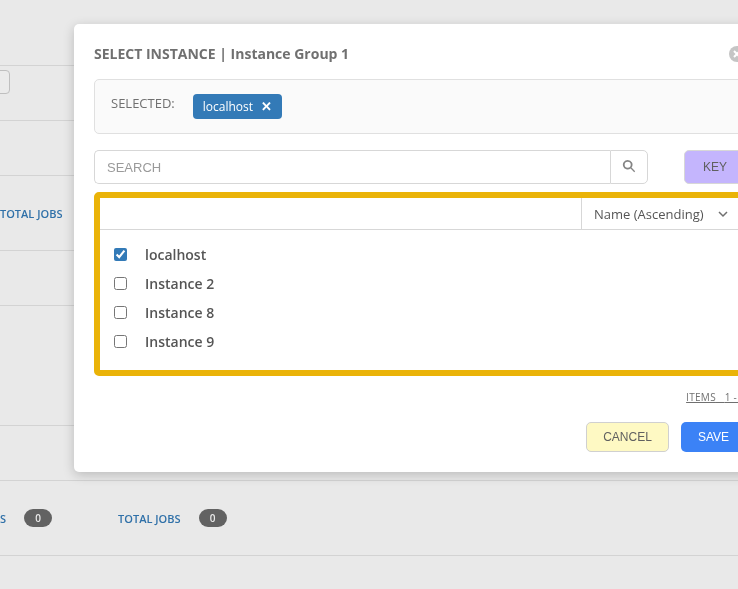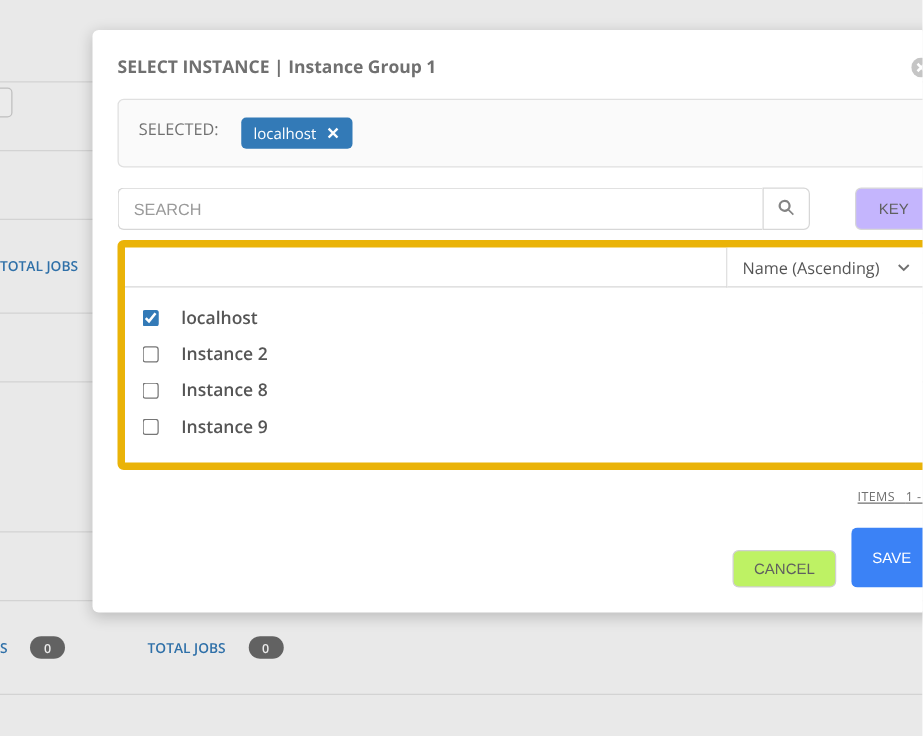--- a/index.html
+++ b/index.html
@@ -270,24 +270,23 @@
       margin-top: 18px;
     }
     .btn {
       border-radius: 5px;
       padding: 7px 16px;
       font-size: 12px;
       cursor: pointer;
       border: 1px solid transparent;
     }
     .btn-cancel {
-      background: #bef264;
+      background: #fef9c3;
       border-color: #d0d0d0;
       color: #606060;
-      margin-top: 18px;
     }
     .btn-save {
       background: #3b82f6;
       color: #fff;
     }
   </style>
 </head>
 <body>
 
 <div class="bg-layer">

